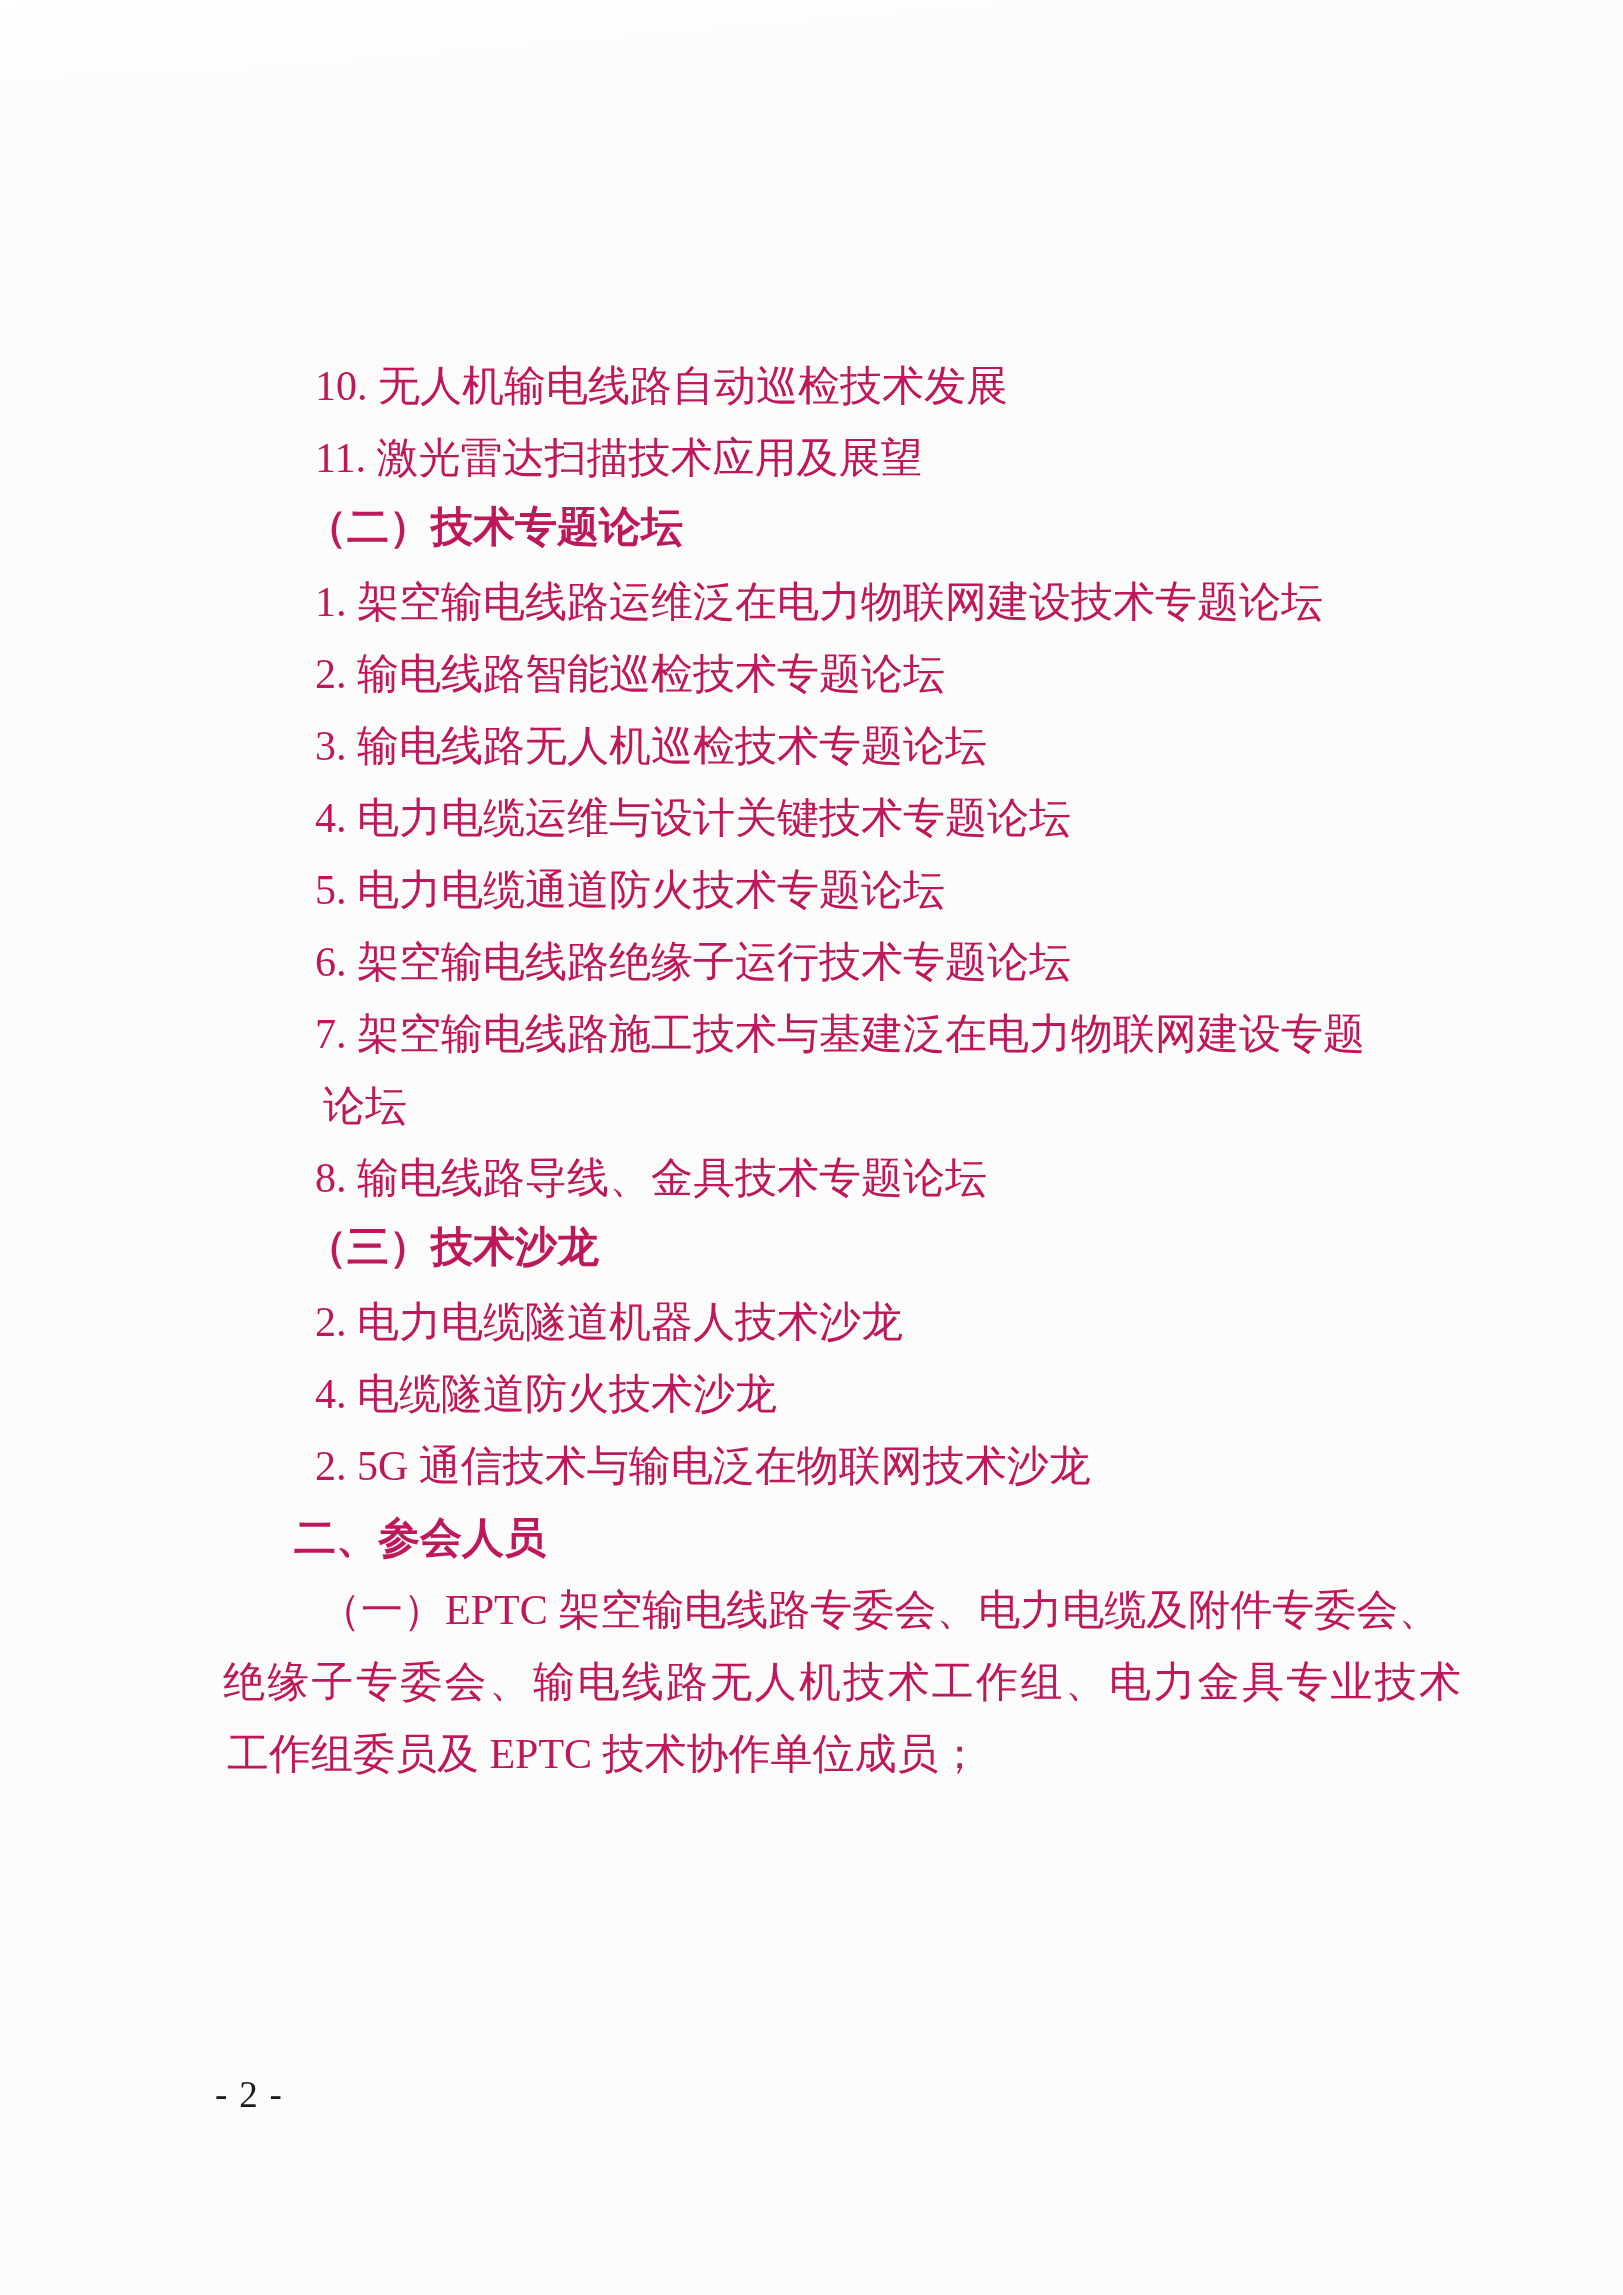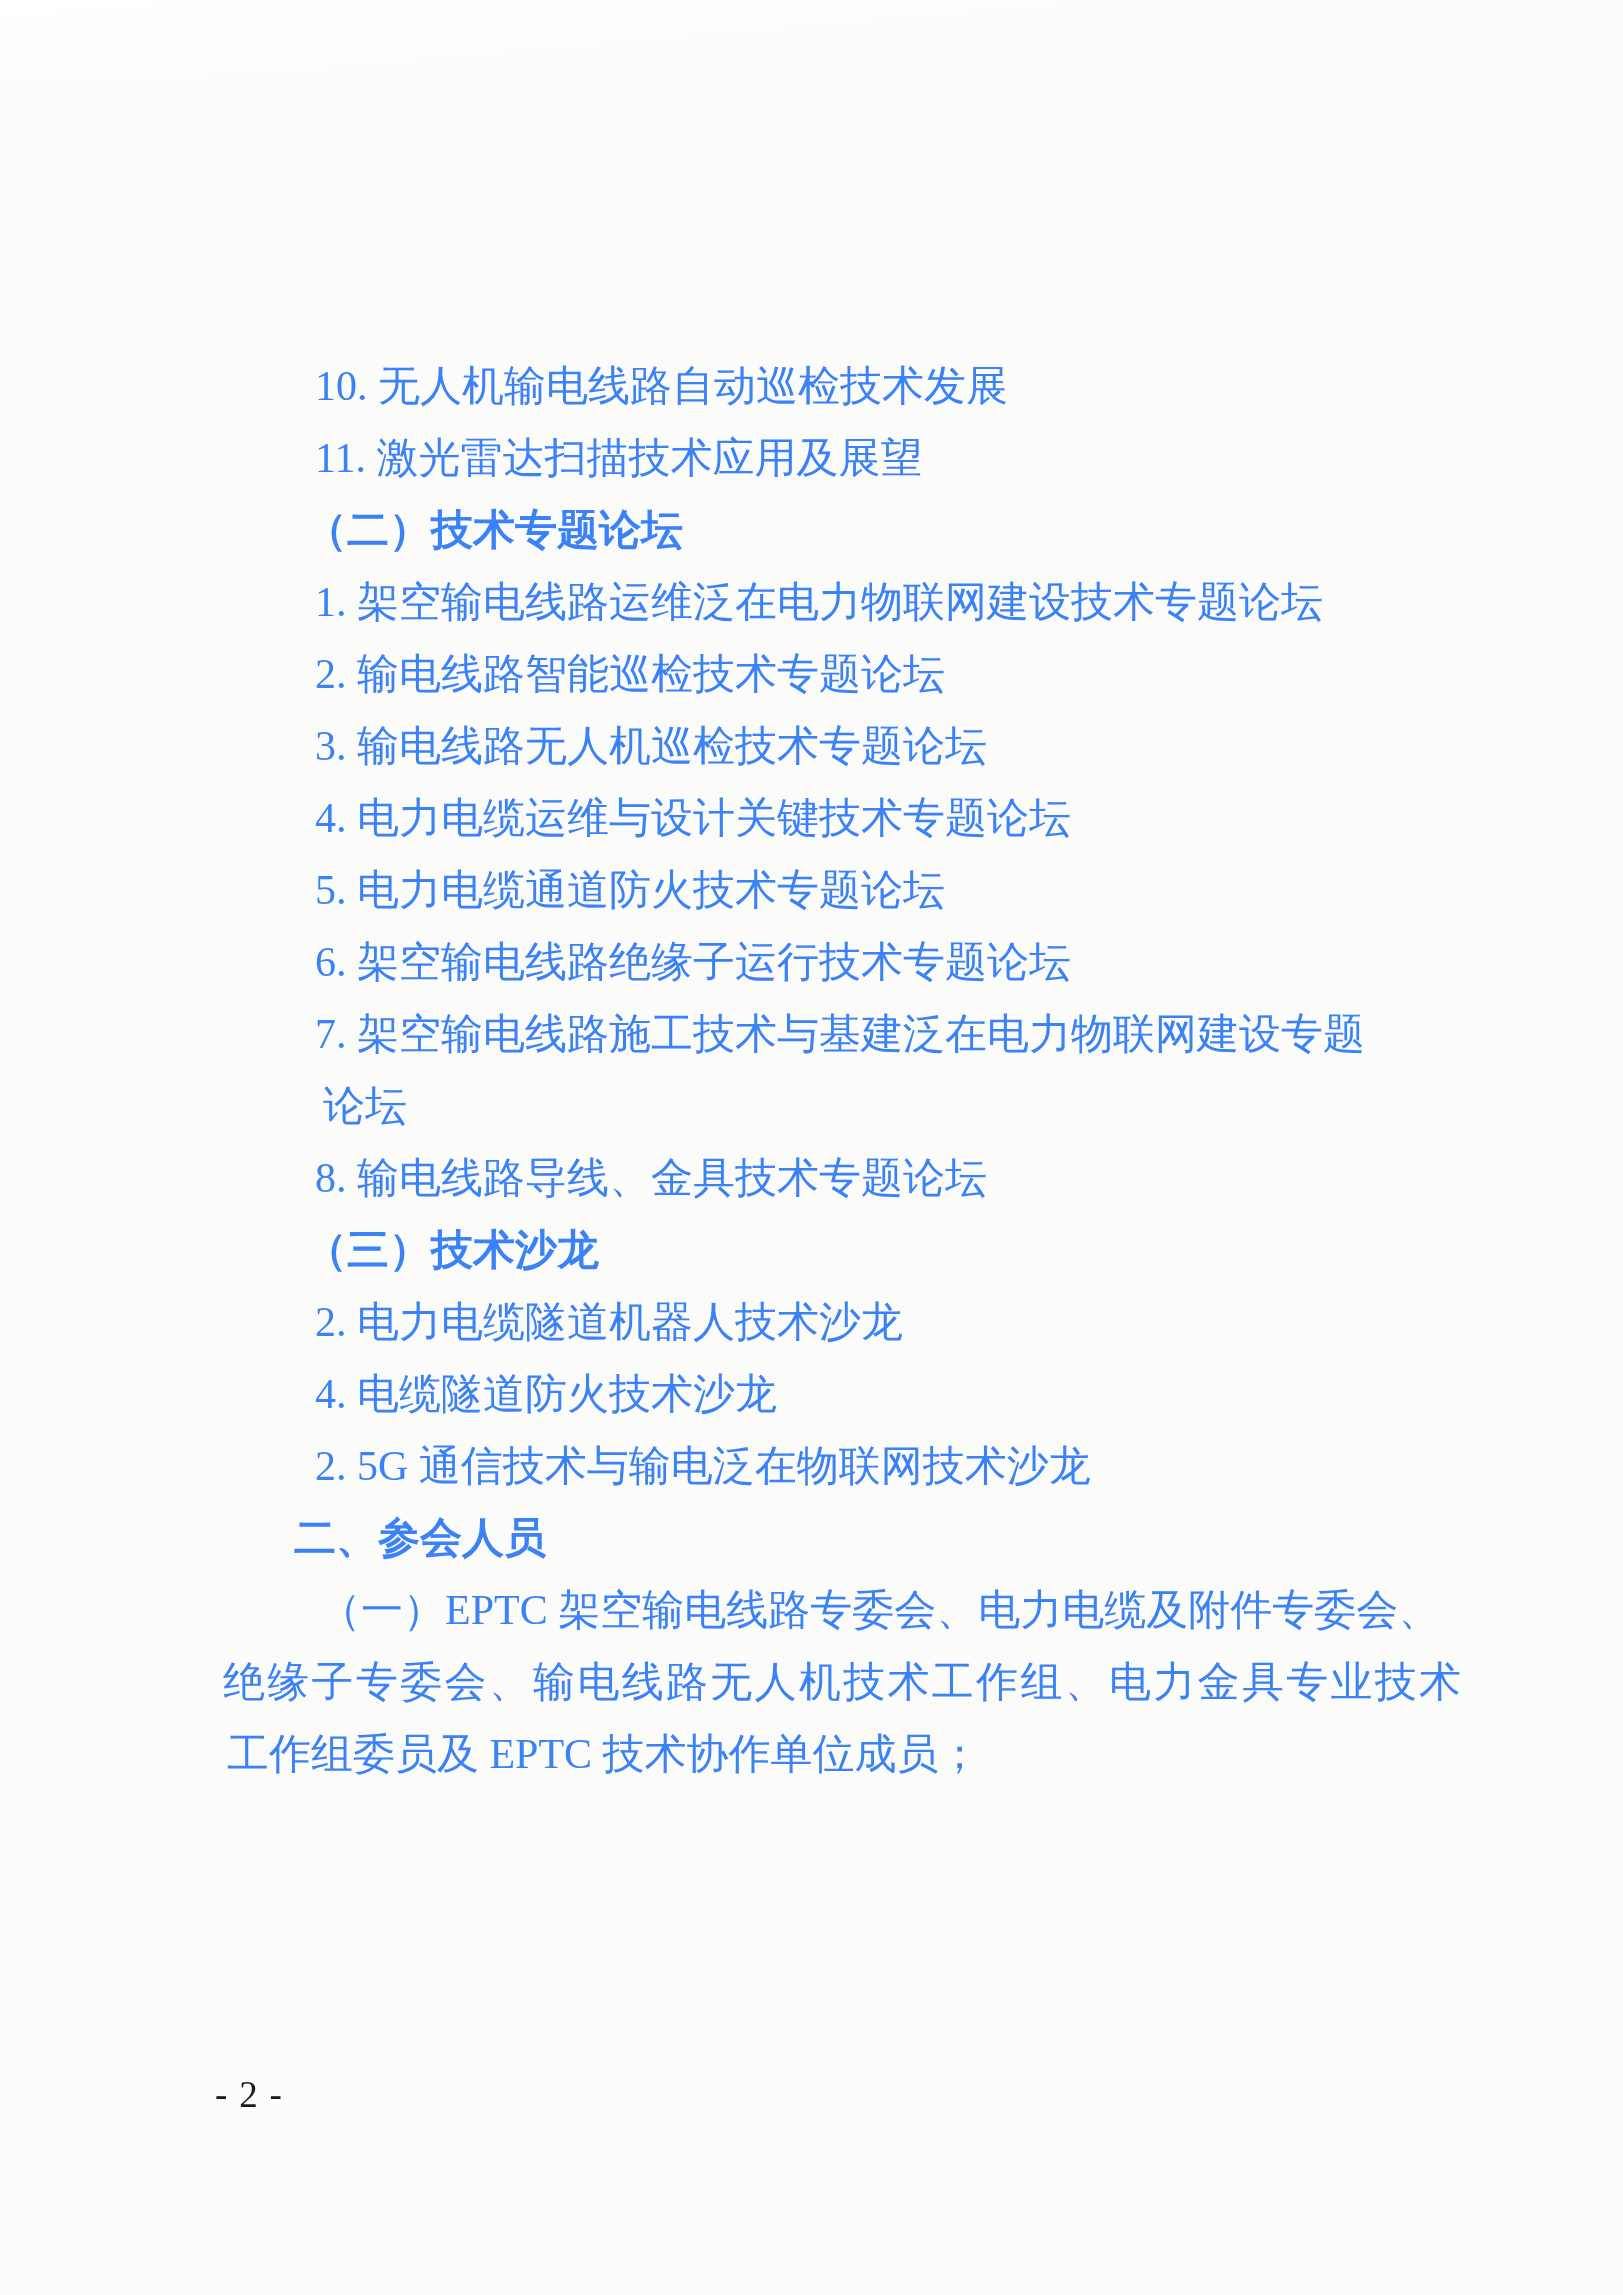--- a/index.html
+++ b/index.html
@@ -30,31 +30,31 @@
     left: 223px;
     top: 350px;
     width: 1198px;
   }
   .line {
     height: 72px;
     line-height: 72px;
     font-size: 42px;
     white-space: nowrap;
     font-family: "Liberation Serif", "DejaVu Serif", serif;
-    color: #3b82f6;
+    color: #be185d;
   }
   
   .l-ind   { padding-left: 92px; }
   
   .l-cont  { padding-left: 100px; }
   
   .l-hd {
     padding-left: 82px;
     font-weight: 700;
-    font-family: Liberation Serif, serif;
+    font-family: Liberation Mono, monospace;
   }
   
   .l-hd2 {
     padding-left: 71px;
     font-weight: 700;
     font-family: "Liberation Sans", "DejaVu Sans", sans-serif;
   }
   
   .l-par  { padding-left: 96px; }
   

